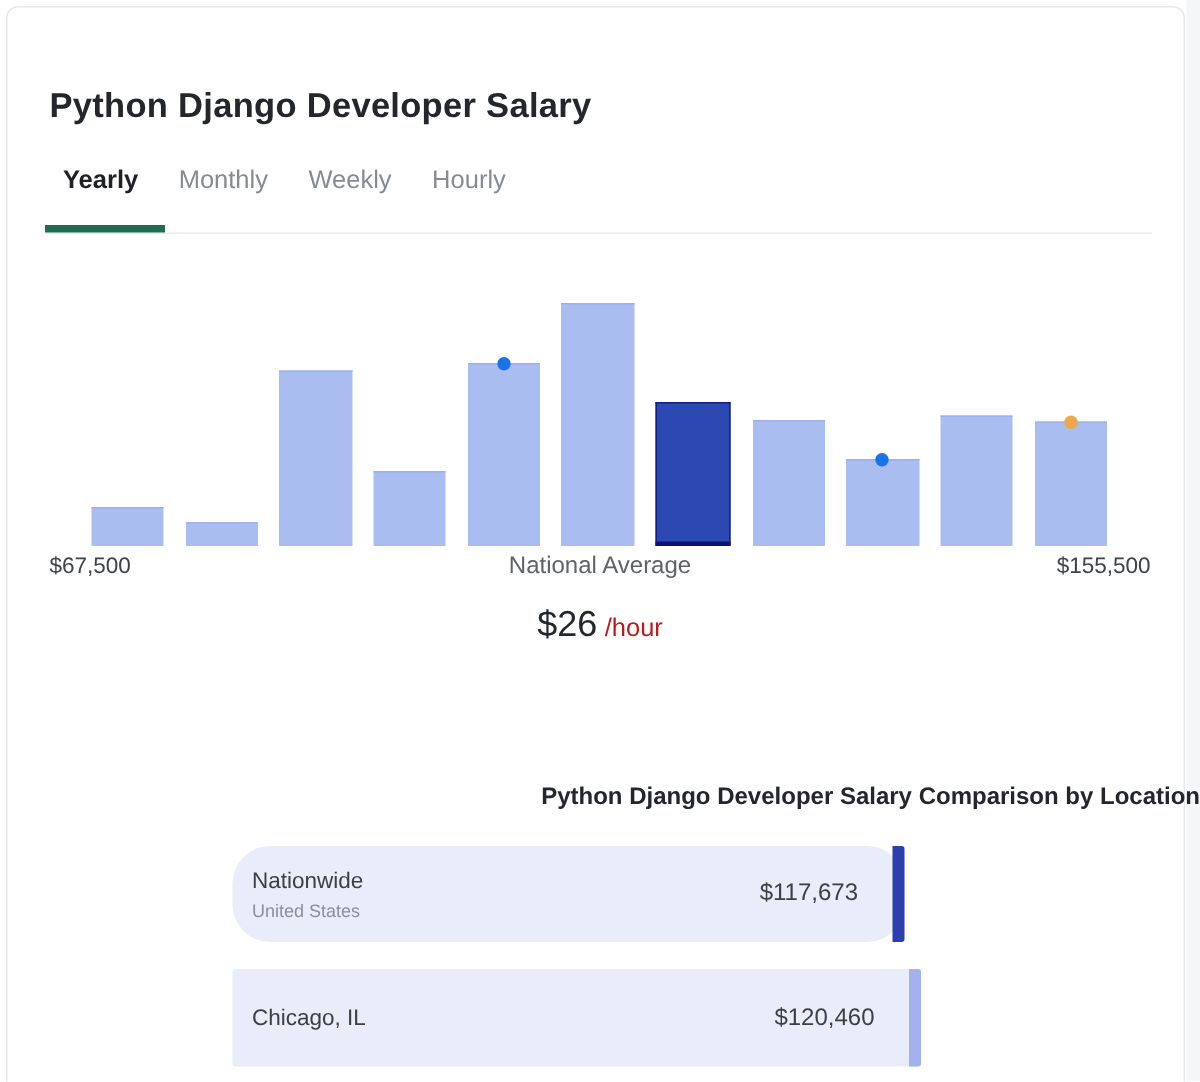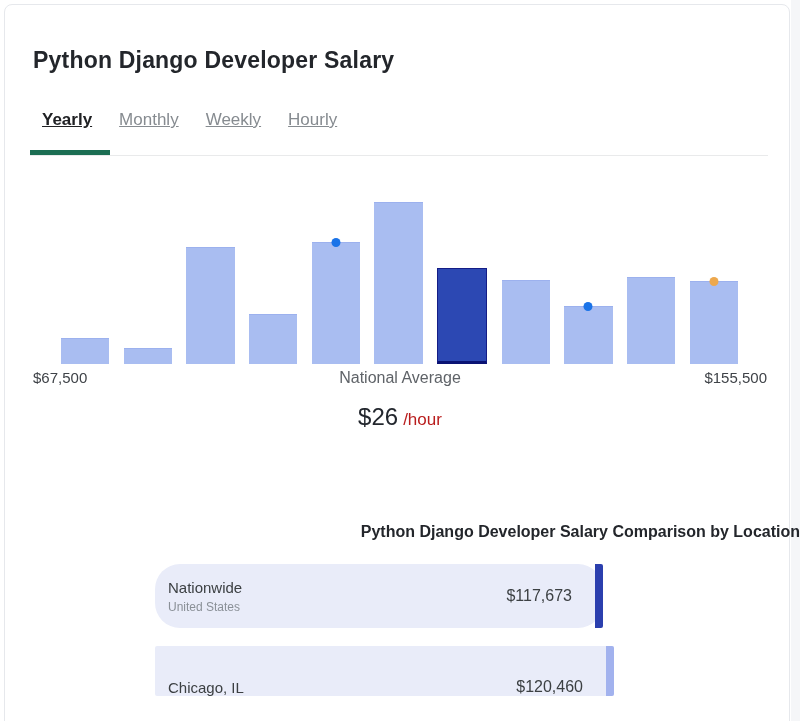--- a/index.html
+++ b/index.html
@@ -9,28 +9,28 @@
     font-family:"Liberation Sans", sans-serif;
     -webkit-font-smoothing:antialiased;
   }
   .gutter-right{position:absolute;right:0;top:0;width:9px;height:721px;background:#f5f6f8;}
   .card{
     position:absolute;left:4px;top:4px;width:786px;height:740px;
     background:#ffffff;border:1px solid #e6e8ec;border-radius:8px;
     box-sizing:border-box;
   }
   .page-title{
-    position:absolute;left:33px;top:32px;
+    position:absolute;left:33px;top:42px;
     font-size:23px;font-weight:700;color:#23262b;letter-spacing:.2px;
   }
   
   .tabbar{position:absolute;left:30px;top:109px;display:flex;gap:3px;}
   .tab{
     padding:0 12px;font-size:17px;color:#868b90;cursor:pointer;
-    line-height:22px;white-space:nowrap;text-decoration:underline;
+    line-height:22px;white-space:nowrap;
   }
   .tab.active{color:#202124;font-weight:700;}
   .tab-line{position:absolute;left:30px;top:155px;width:738px;height:1px;background:#e9eaeb;}
   .tab-underline{position:absolute;left:30px;top:150px;width:80px;height:5px;background:#1c6e53;}
   
   .chart{
     position:absolute;left:61px;top:202px;width:677px;height:162px;
     display:flex;gap:14.3px;align-items:flex-end;
   }
   .bar{
@@ -136,20 +136,20 @@
 
 <div class="cmp-rows">
     <div class="loc-row" style="width: 448px; height: 64px; border-radius: 25px;">
       <div class="loc-names">
         <span class="loc-name">Nationwide</span>
         <span class="loc-sub">United States</span>
       </div>
       <span class="loc-val">$117,673</span>
       <div class="loc-cap" style="background: rgb(43, 63, 174);"></div>
     </div>
-    <div class="loc-row" style="width: 459px; height: 50px; align-items: flex-end;">
+    <div class="loc-row" style="width: 459px; height: 65px;">
       <div class="loc-names">
         <span class="loc-name">Chicago, IL</span>
       </div>
       <span class="loc-val">$120,460</span>
       <div class="loc-cap" style="background: rgb(162, 178, 238);"></div>
     </div>
   </div>
 
 </body></html>

